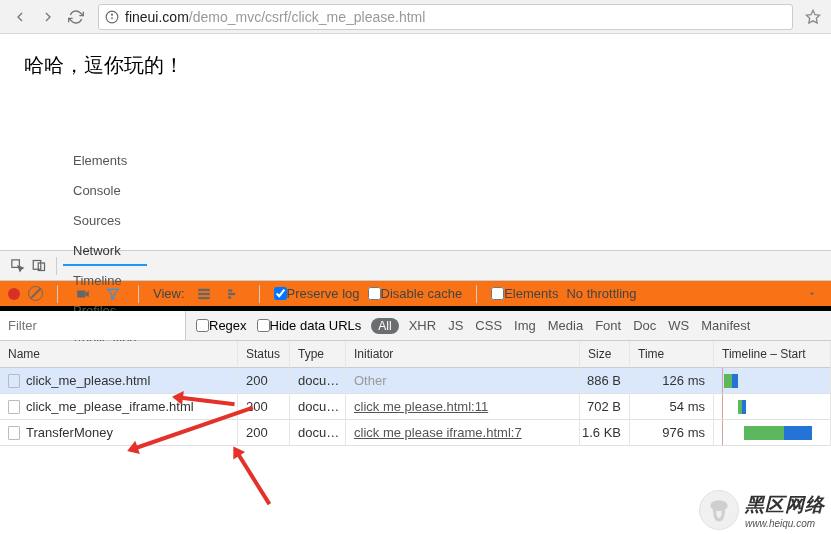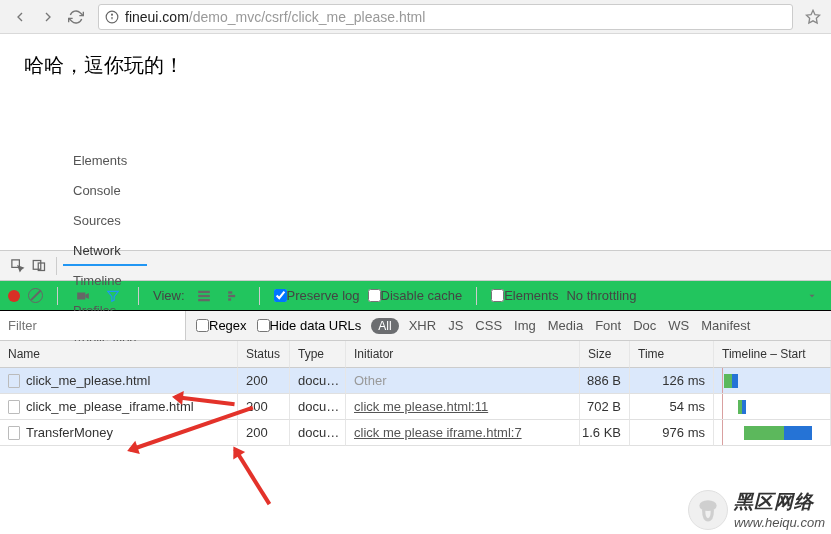--- a/index.html
+++ b/index.html
@@ -20,21 +20,21 @@
 .page-text { font-size: 20px; color: #000000; }
 
 
 .devtools { border-top: 1px solid #ccc; background: #fff; }
 .dt-tabs { height: 30px; display: flex; align-items: center; padding: 0 6px; border-bottom: 1px solid #ccc; background: #f3f3f3; }
 .dt-ico { width: 22px; height: 22px; display: flex; align-items: center; justify-content: center; color: #666; }
 .dt-sep { width: 1px; height: 18px; background: #ccc; margin: 0 6px; }
 .dt-tab { padding: 0 10px; font-size: 13px; color: #555; height: 30px; line-height: 30px; cursor: pointer; }
 .dt-tab.active { color: #333; border-bottom: 2px solid #2196f3; }
 
-.dt-bar { height: 30px; display: flex; align-items: center; padding: 0 8px; gap: 8px; border-bottom: 1px solid #000000; font-size: 13px; color: #444; background: #22c55e; }
+.dt-bar { height: 30px; display: flex; align-items: center; padding: 0 8px; gap: 8px; border-bottom: 5px solid #000000; font-size: 13px; color: #444; background: #f97316; }
 .rec { width: 12px; height: 12px; border-radius: 50%; background: #d93025; }
 .no-ico { width: 15px; height: 15px; border: 1.5px solid #666; border-radius: 50%; position: relative; }
 .no-ico:after { content: ""; position: absolute; width: 1.5px; height: 14px; background: #666; left: 6px; top: -1px; transform: rotate(45deg); }
 .filter-ico svg { stroke: #2196f3; }
 .chk { display: flex; align-items: center; gap: 0; }
 .chk input { margin: 0; }
 .chev { margin-left: auto; }
 
 .dt-filter { height: 30px; display: flex; align-items: center; border-bottom: 1px solid #ccc; font-size: 13px; gap: 10px; padding-right: 6px; background: #f3f3f3; }
 .filter-input { width: 186px; height: 100%; border: none; border-right: 1px solid #ccc; padding: 0 8px; font-size: 13px; background: #fff; color: #999; outline: none; }
@@ -57,21 +57,21 @@
 
 
 .arrow { position: absolute; pointer-events: none; z-index: 10; transform-origin: left center; height: 4px; background: #e3322a; }
 .arrow:before { content: ""; position: absolute; left: -10px; top: -5px; border: 7px solid transparent; border-right: 11px solid #e3322a; }
 
 
 .wm { position: absolute; right: 6px; bottom: 4px; display: flex; align-items: center; gap: 6px; opacity: .92; }
 .wm-logo { width: 40px; height: 40px; border-radius: 50%; background: #efefef; display: flex; align-items: center; justify-content: center; border: 1px solid #ddd; }
 .wm-text { text-align: left; }
 .wm-cn { font-size: 19px; font-weight: bold; font-style: italic; color: #222; letter-spacing: 1px; }
-.wm-url { font-size: 13px; font-style: italic; color: #444; }
+.wm-url { font-size: 10px; font-style: italic; color: #444; }
 </style>
 </head>
 <body>
 
 <div class="toolbar">
   <div class="nav-btn">
       <svg viewBox="0 0 24 24" fill="none" stroke="currentColor" stroke-width="2">
         <path d="M15 18l-6-6 6-6"></path>
       </svg>
     </div>

